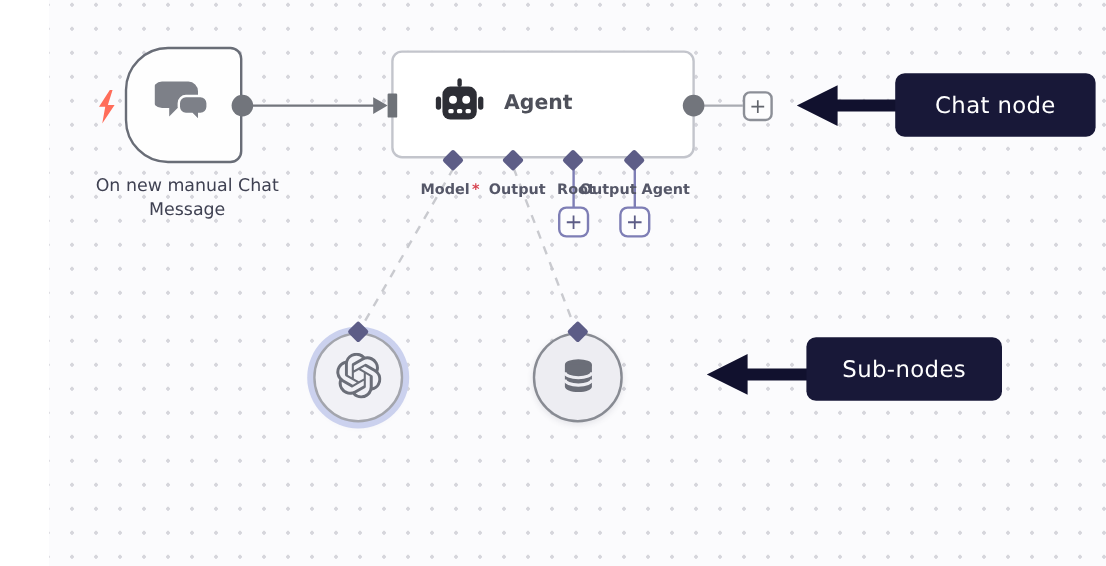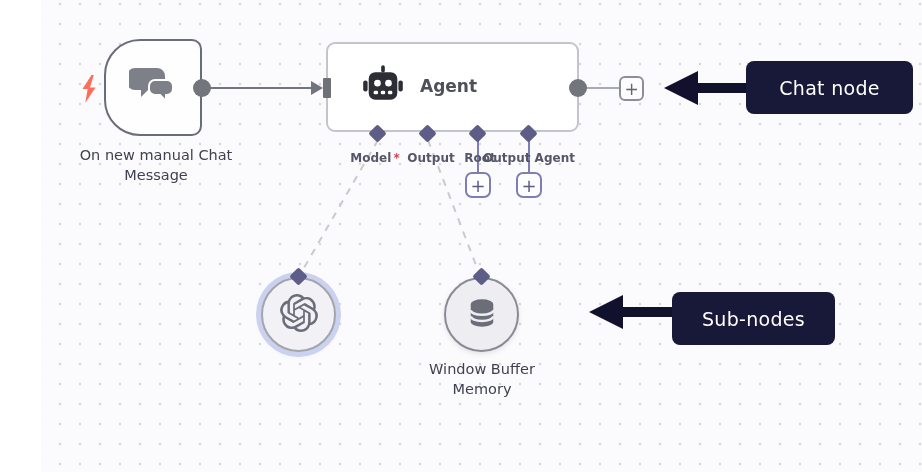--- a/index.html
+++ b/index.html
@@ -74,21 +74,21 @@
     font-size:14.5px; font-weight:normal; color:#3f4152; line-height:1.35; z-index:2; }
   .node-label.trigger { left:115px; top:146px; width:195px; }
   .node-label.openai  { left:258px; top:360px; width:135px; }
   .node-label.membuf  { left:441px; top:360px; width:150px; }
 
   
   .badge { position:absolute; background:#181838; border-radius:8px; z-index:5;
     display:flex; align-items:center; justify-content:center;
     color:#ffffff; font-size:19px; letter-spacing:.3px; }
   .badge.root { left:705px; top:61px; width:167px; height:53px; }
-  .badge.sub  { left:631px; top:292px; width:163px; height:53px; }
+  .badge.sub  { left:631px; top:281px; width:163px; height:53px; }
 </style>
 </head>
 <body>
 
 <div class="canvas">
 
   <svg class="wires" width="922" height="472" viewBox="0 0 922 472">
 
     <line x1="161" y1="88" x2="272" y2="88" stroke="#72757c" stroke-width="2"></line>
     <polygon points="270,81 282,88 270,95" fill="#72757c"></polygon>
@@ -172,18 +172,17 @@
         <ellipse cx="12" cy="6" rx="7.5" ry="3.1" fill="#6b6e78"></ellipse>
         <path d="M4.5,6 v12 c0,1.75 3.35,3.1 7.5,3.1 s7.5,-1.35 7.5,-3.1 V6 Z" fill="#6b6e78"></path>
         <path d="M4.5,10.1 c0,1.75 3.35,3.1 7.5,3.1 s7.5,-1.35 7.5,-3.1" stroke="#ededf2" stroke-width="1.7" fill="none"></path>
         <path d="M4.5,14.2 c0,1.75 3.35,3.1 7.5,3.1 s7.5,-1.35 7.5,-3.1" stroke="#ededf2" stroke-width="1.7" fill="none"></path>
       </svg>
     </span>
   </div>
   <div class="diamond" style="left:434px; top:270px;"></div>
 
   <div class="node-label trigger">On new manual Chat Message</div>
-  <div class="node-label membuf">Window Buffer Memory</div>
 
   <div class="badge root">Chat node</div>
   <div class="badge sub">Sub-nodes</div>
 
 </div>
 
 </body></html>

